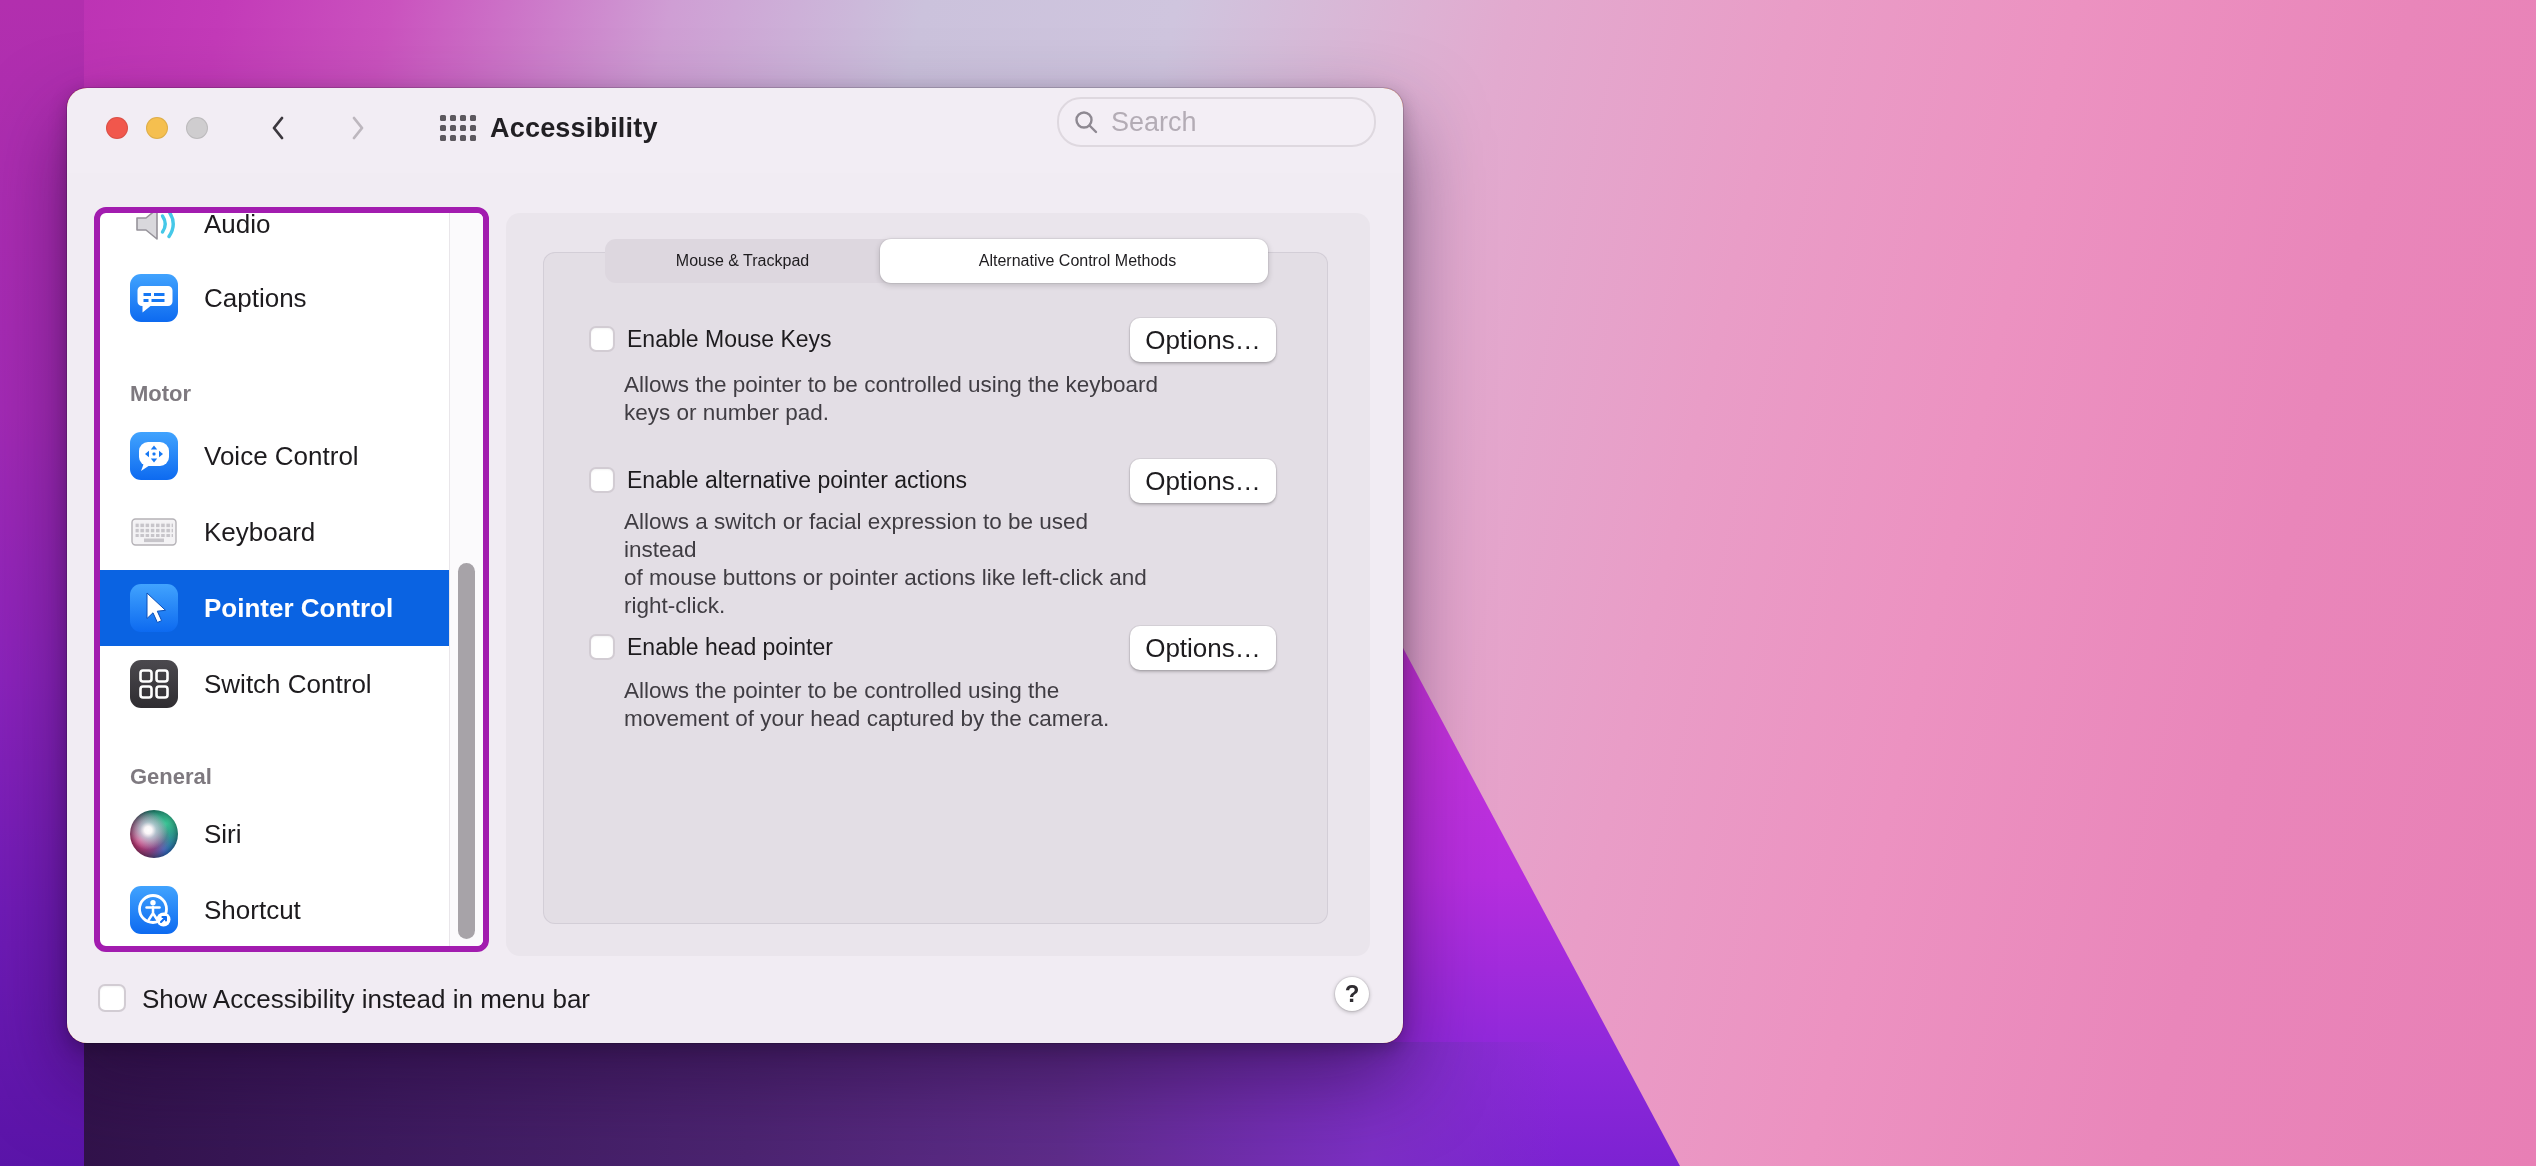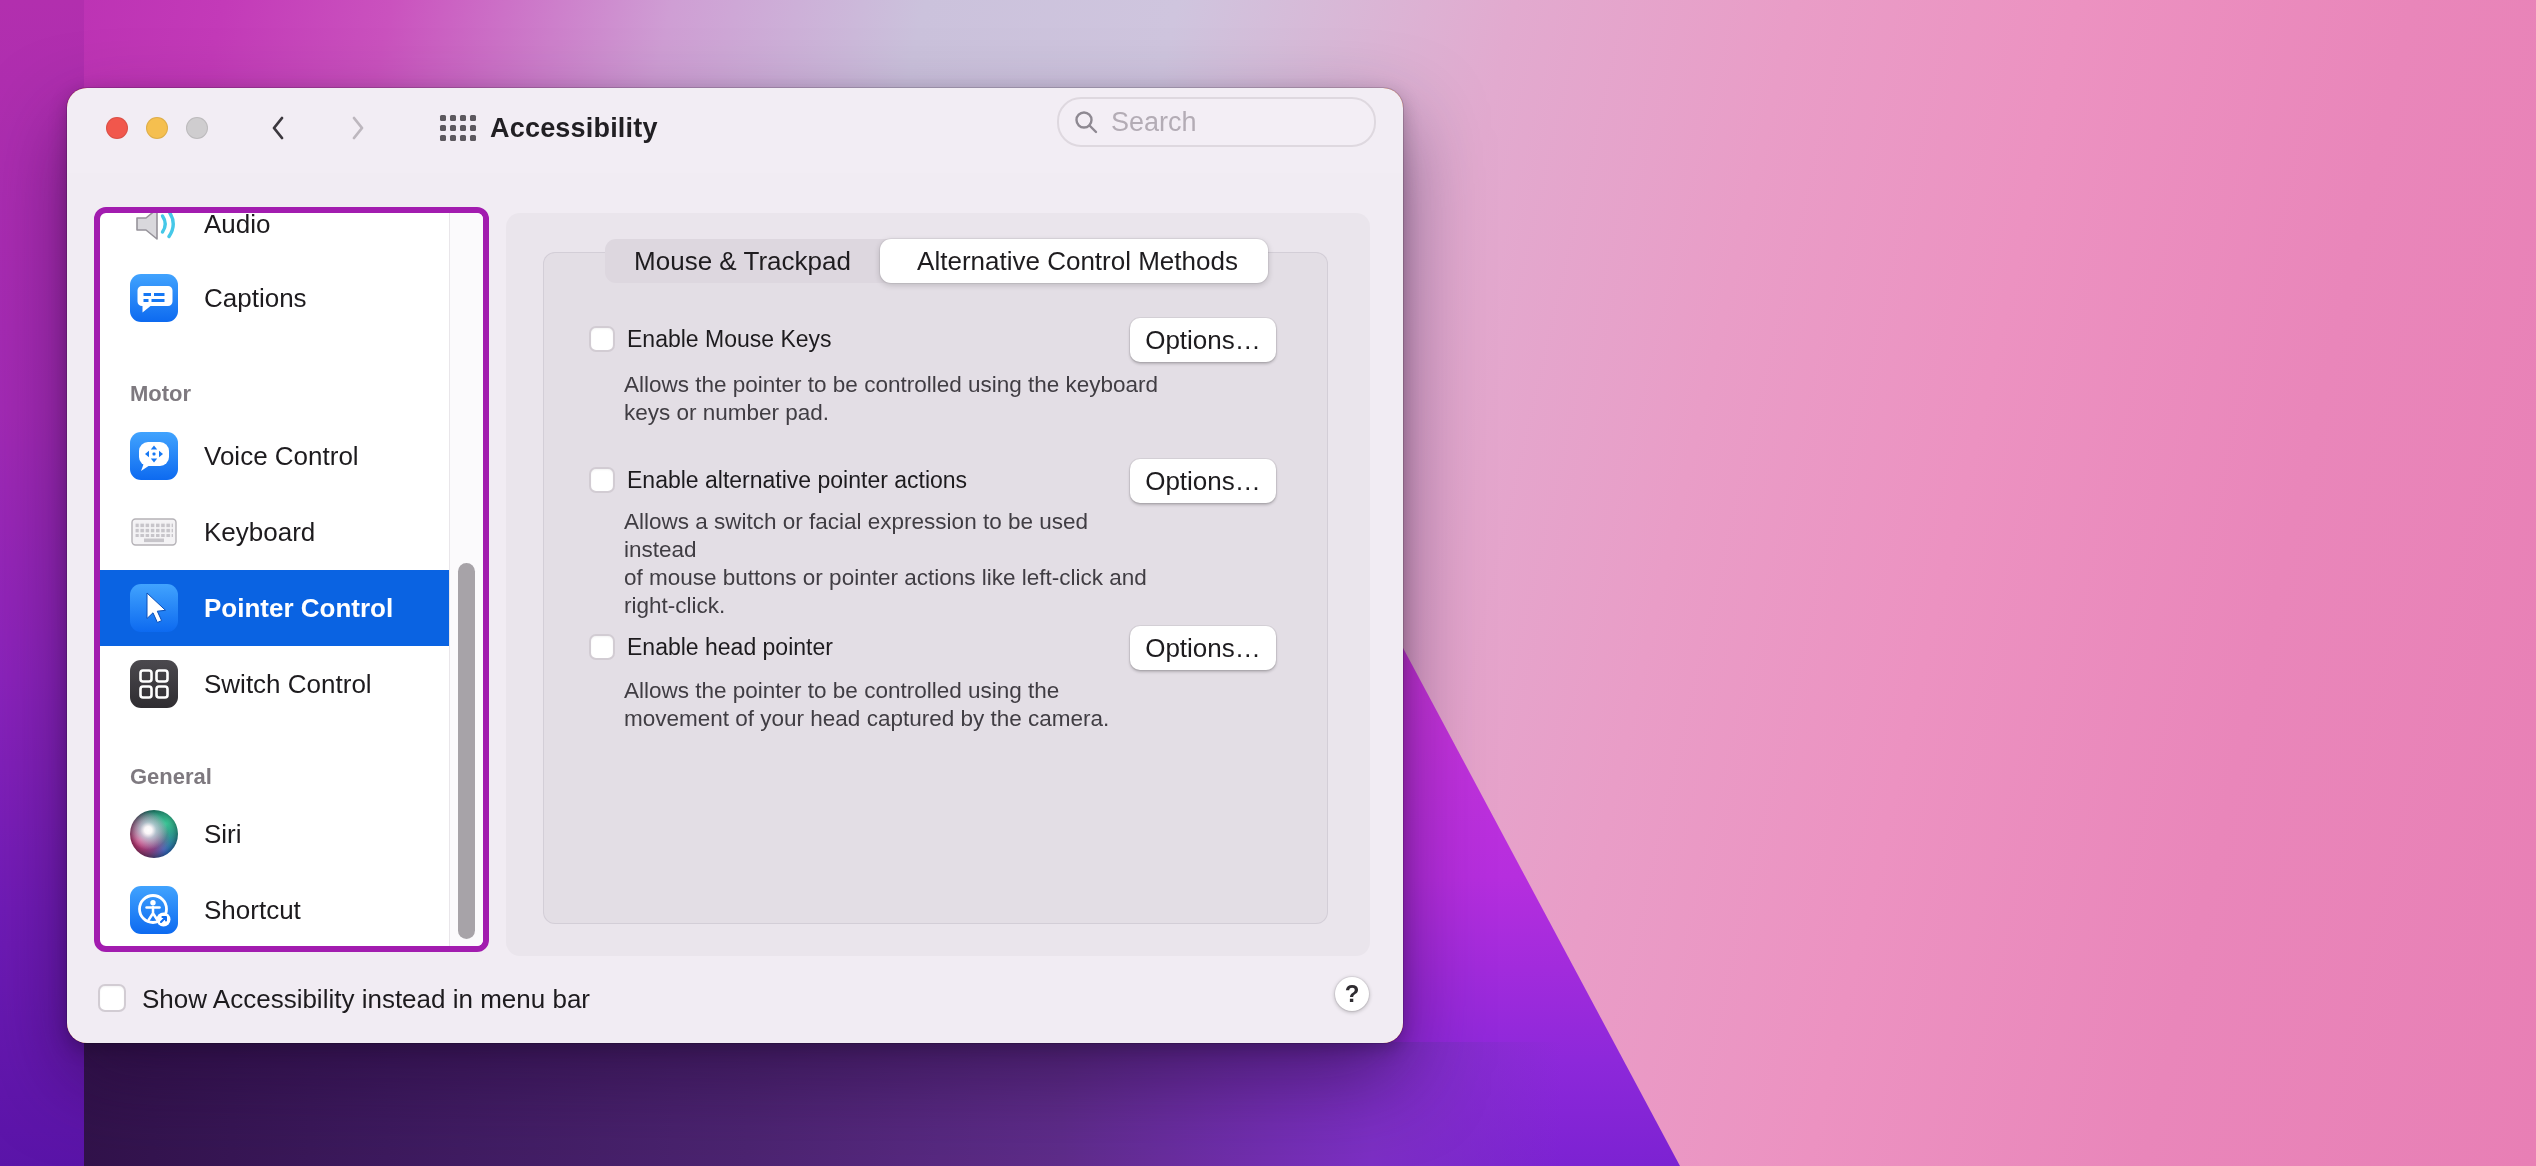--- a/index.html
+++ b/index.html
@@ -83,21 +83,21 @@
       radial-gradient(circle at 70% 82%, rgba(60,120,235,.85) 0%, rgba(60,120,235,0) 55%),
       radial-gradient(circle at 50% 50%, #17806f 0%, #0c3b3f 80%, #082a30 100%);
     box-shadow:inset 0 -2px 6px rgba(0,0,0,.35);
   }
   .gutter{position:absolute;left:349px;top:0;width:34px;height:733px;background:#fbfafc;border-left:1px solid #e9e6ea;}
   .thumb{position:absolute;left:8px;top:350px;width:17px;height:376px;border-radius:9px;background:#a7a3a8;}
   
   .pane{position:absolute;left:439px;top:40px;width:864px;height:743px;background:#eae5ec;border-radius:14px;}
   .groupbox{position:absolute;left:37px;top:39px;width:785px;height:672px;background:#e3dee5;border:1px solid rgba(110,100,120,.13);border-radius:12px;box-sizing:border-box;}
   .tabs{position:absolute;left:99px;top:26px;width:663px;height:44px;background:#ddd7df;border-radius:11px;display:flex;}
-  .seg{display:flex;align-items:center;justify-content:center;font-size:26px;color:#1e1c1f;white-space:nowrap;}
+  .seg{display:flex;align-items:center;justify-content:center;font-size:16px;color:#1e1c1f;white-space:nowrap;}
   .seg-1{width:275px;}
   .seg-2{flex:1;background:#ffffff;border-radius:11px;box-shadow:0 0 0 1px rgba(0,0,0,.05), 0 2px 6px rgba(0,0,0,.18);padding-left:7px;}
   .checkbox{
     position:absolute;width:26px;height:26px;background:#ffffff;border:2px solid #d2ccd3;border-radius:7px;
     box-sizing:border-box;box-shadow:inset 0 1px 2px rgba(0,0,0,.05);
   }
   .set-label{position:absolute;font-size:23px;color:#1d1b1e;line-height:28px;white-space:nowrap;}
   .opt-btn{
     position:absolute;width:146px;height:44px;background:#ffffff;border-radius:10px;
     box-shadow:0 0 0 1px rgba(0,0,0,.06), 0 2px 3px rgba(0,0,0,.22);

